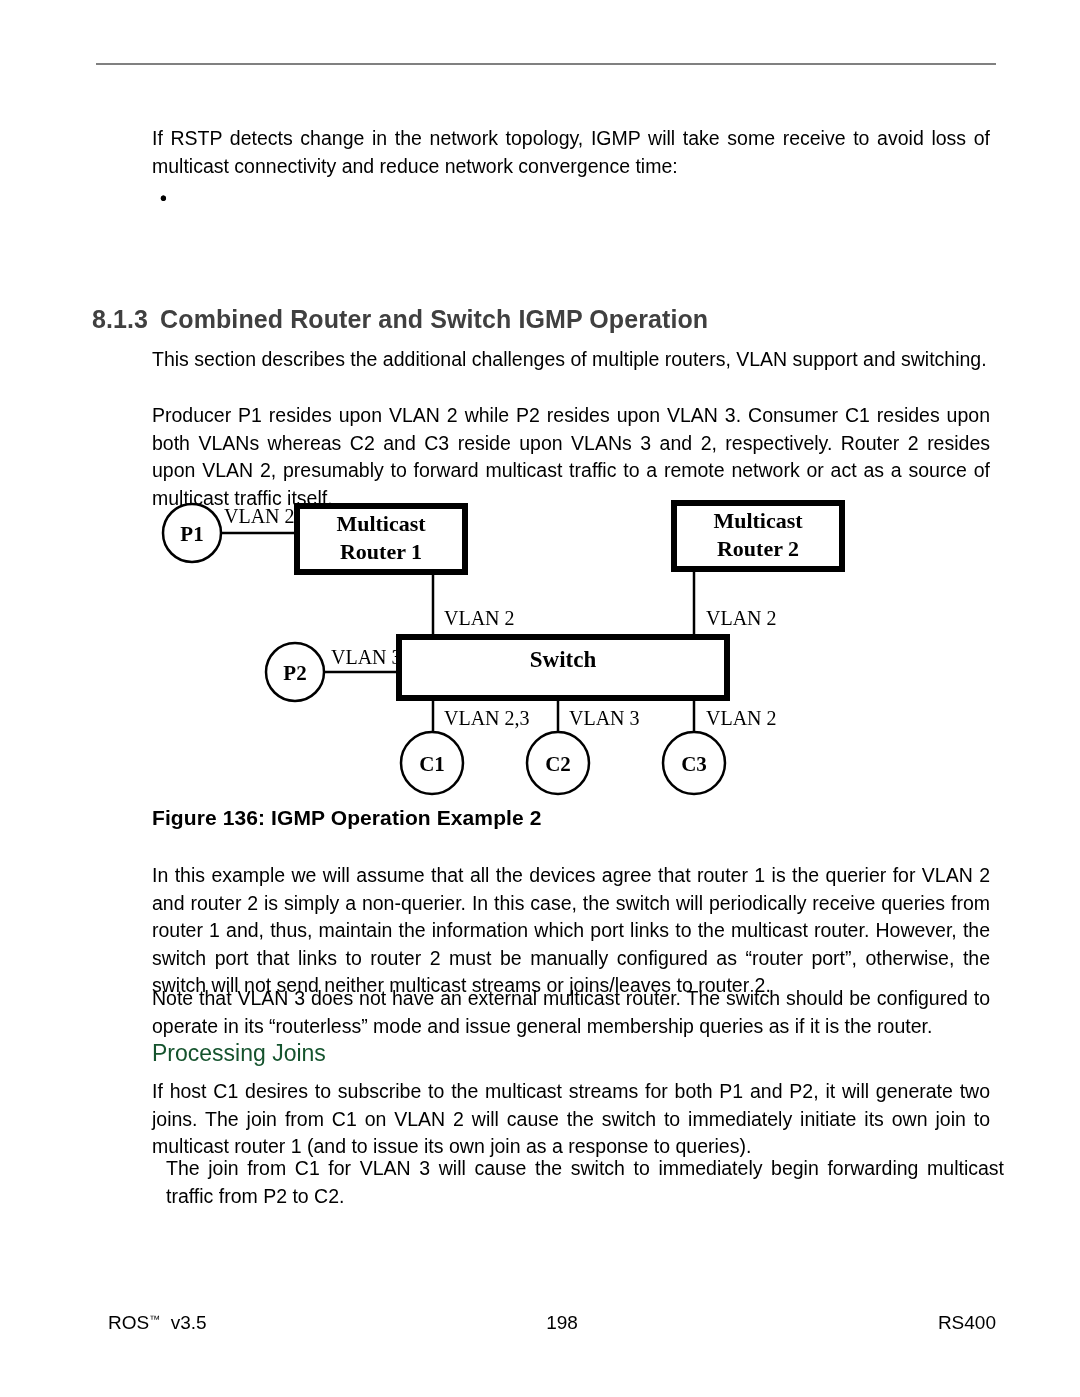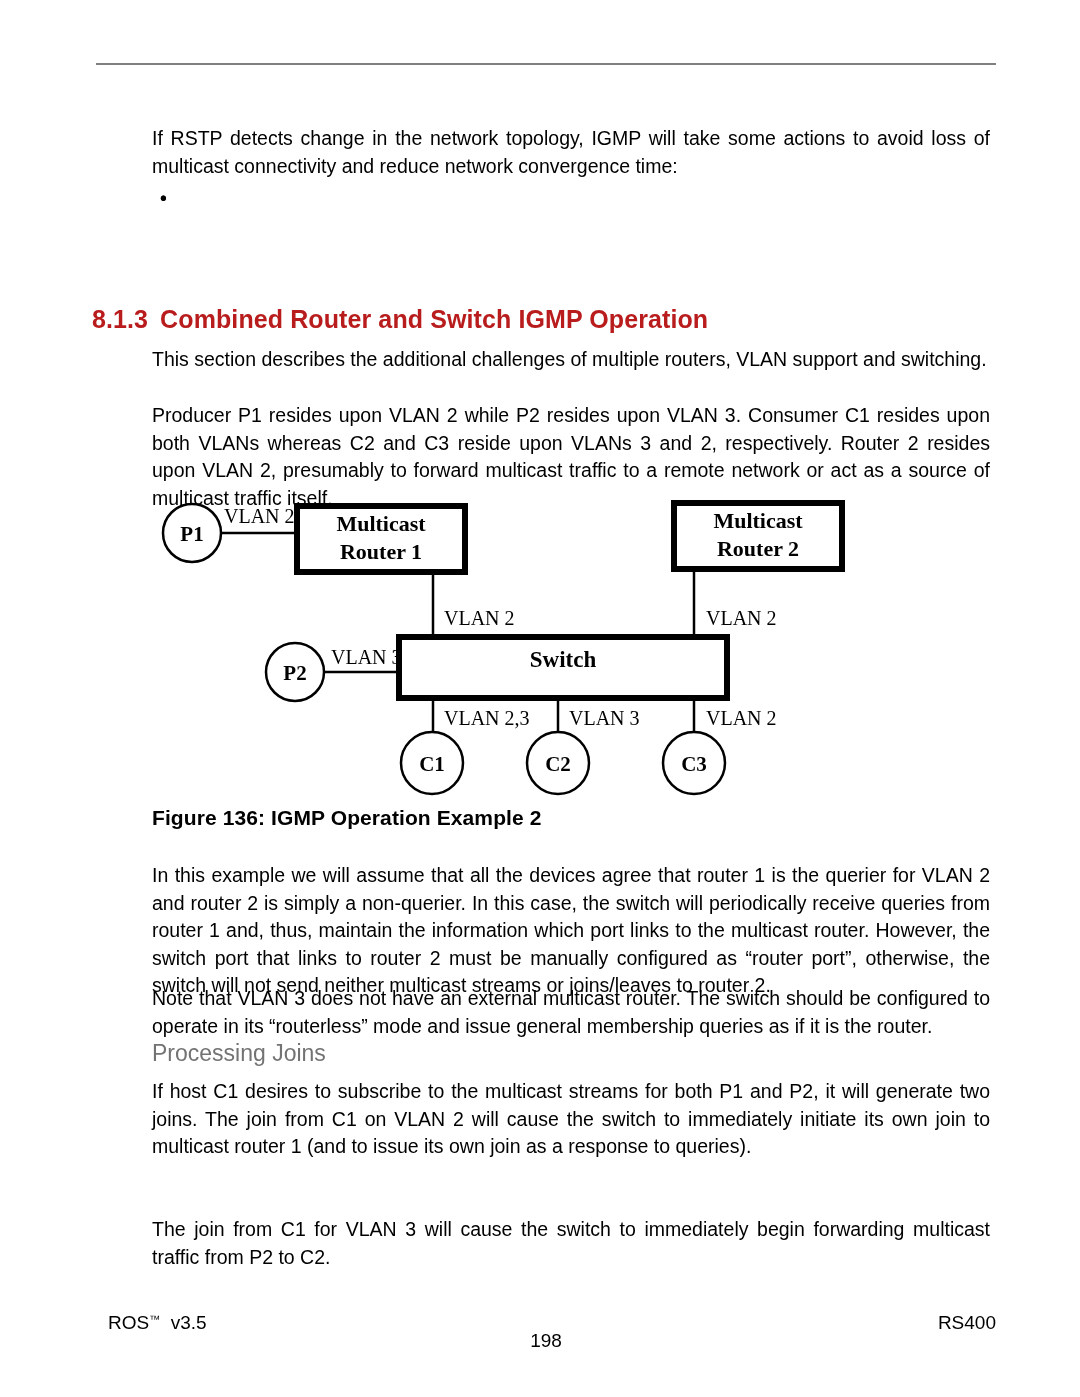--- a/index.html
+++ b/index.html
@@ -68,32 +68,32 @@
     position: absolute;
     left: 8px;
     top: 0;
     font-size: 19.5px;
   }
 
   h2.section-heading {
     margin: 0;
     font-size: 25px;
     font-weight: bold;
-    color: #b91c1c;
+    color: #404040;
     letter-spacing: 0.1px;
   }
   h2.section-heading .sec-num {
     margin-right: 12px;
   }
 
   h3.sub-heading {
     margin: 0;
     font-size: 23px;
     font-weight: normal;
-    color: #737373;
+    color: #14532d;
   }
 
   .fig-caption {
     font-size: 21px;
     font-weight: bold;
     letter-spacing: 0.1px;
   }
 
   
   #figure-igmp {
@@ -120,45 +120,44 @@
     position: absolute;
     left: 12px;
     top: 0;
   }
   #page-footer .f-left sup {
     font-size: 11px;
     vertical-align: 6px;
   }
   #page-footer .f-center {
     position: absolute;
-    left: 0;
+    left: 16px;
     top: 0;
     width: 900px;
     text-align: center;
-    margin-top: 18px;
   }
   #page-footer .f-right {
     position: absolute;
     right: 0;
     top: 0;
     text-align: center;
   }
 
   .serif-bold { font-family: "Liberation Serif", serif; font-weight: bold; }
   .serif-reg  { font-family: "Liberation Serif", serif; font-weight: normal; }
 </style>
 </head>
 <body>
 
 <div id="page-header">
   <div class="hdr-rule"></div>
 </div>
 
 <div class="content" style="top:125px;">
-  <p class="body-par">If RSTP detects change in the network topology, IGMP will take some actions to avoid loss of multicast connectivity and reduce network convergence time:</p>
+  <p class="body-par">If RSTP detects change in the network topology, IGMP will take some receive to avoid loss of multicast connectivity and reduce network convergence time:</p>
 </div>
 
 <div class="content" style="top:185px;">
   <ul class="bullets">
     <li>
       <span class="bullet-dot">•</span>
     </li>
     <li>
       <span class="bullet-dot">•</span>
     </li>
@@ -234,21 +233,21 @@
   <p class="body-par">Note that VLAN 3 does not have an external multicast router. The switch should be configured to operate in its “routerless” mode and issue general membership queries as if it is the router.</p>
 </div>
 
 <div style="position:absolute; left:152px; top:1040px; width:838px;">
   <h3 class="sub-heading">Processing Joins</h3>
 </div>
 
 <div class="content" style="top:1078px;">
   <p class="body-par">If host C1 desires to subscribe to the multicast streams for both P1 and P2, it will generate two joins. The join from C1 on VLAN 2 will cause the switch to immediately initiate its own join to multicast router 1 (and to issue its own join as a response to queries).</p>
 </div>
-<div class="content" style="top:1216px;">
+<div class="content" style="top:1155px;margin-left:14px;">
   <p class="body-par">The join from C1 for VLAN 3 will cause the switch to immediately begin forwarding multicast traffic from P2 to C2.</p>
 </div>
 
 <div id="page-footer">
   <div class="f-left"><span>ROS</span><sup>™</sup>&nbsp;&nbsp;<span>v3.5</span></div>
   <div class="f-center">198</div>
   <div class="f-right">RS400</div>
 </div>
 
 </body></html>

